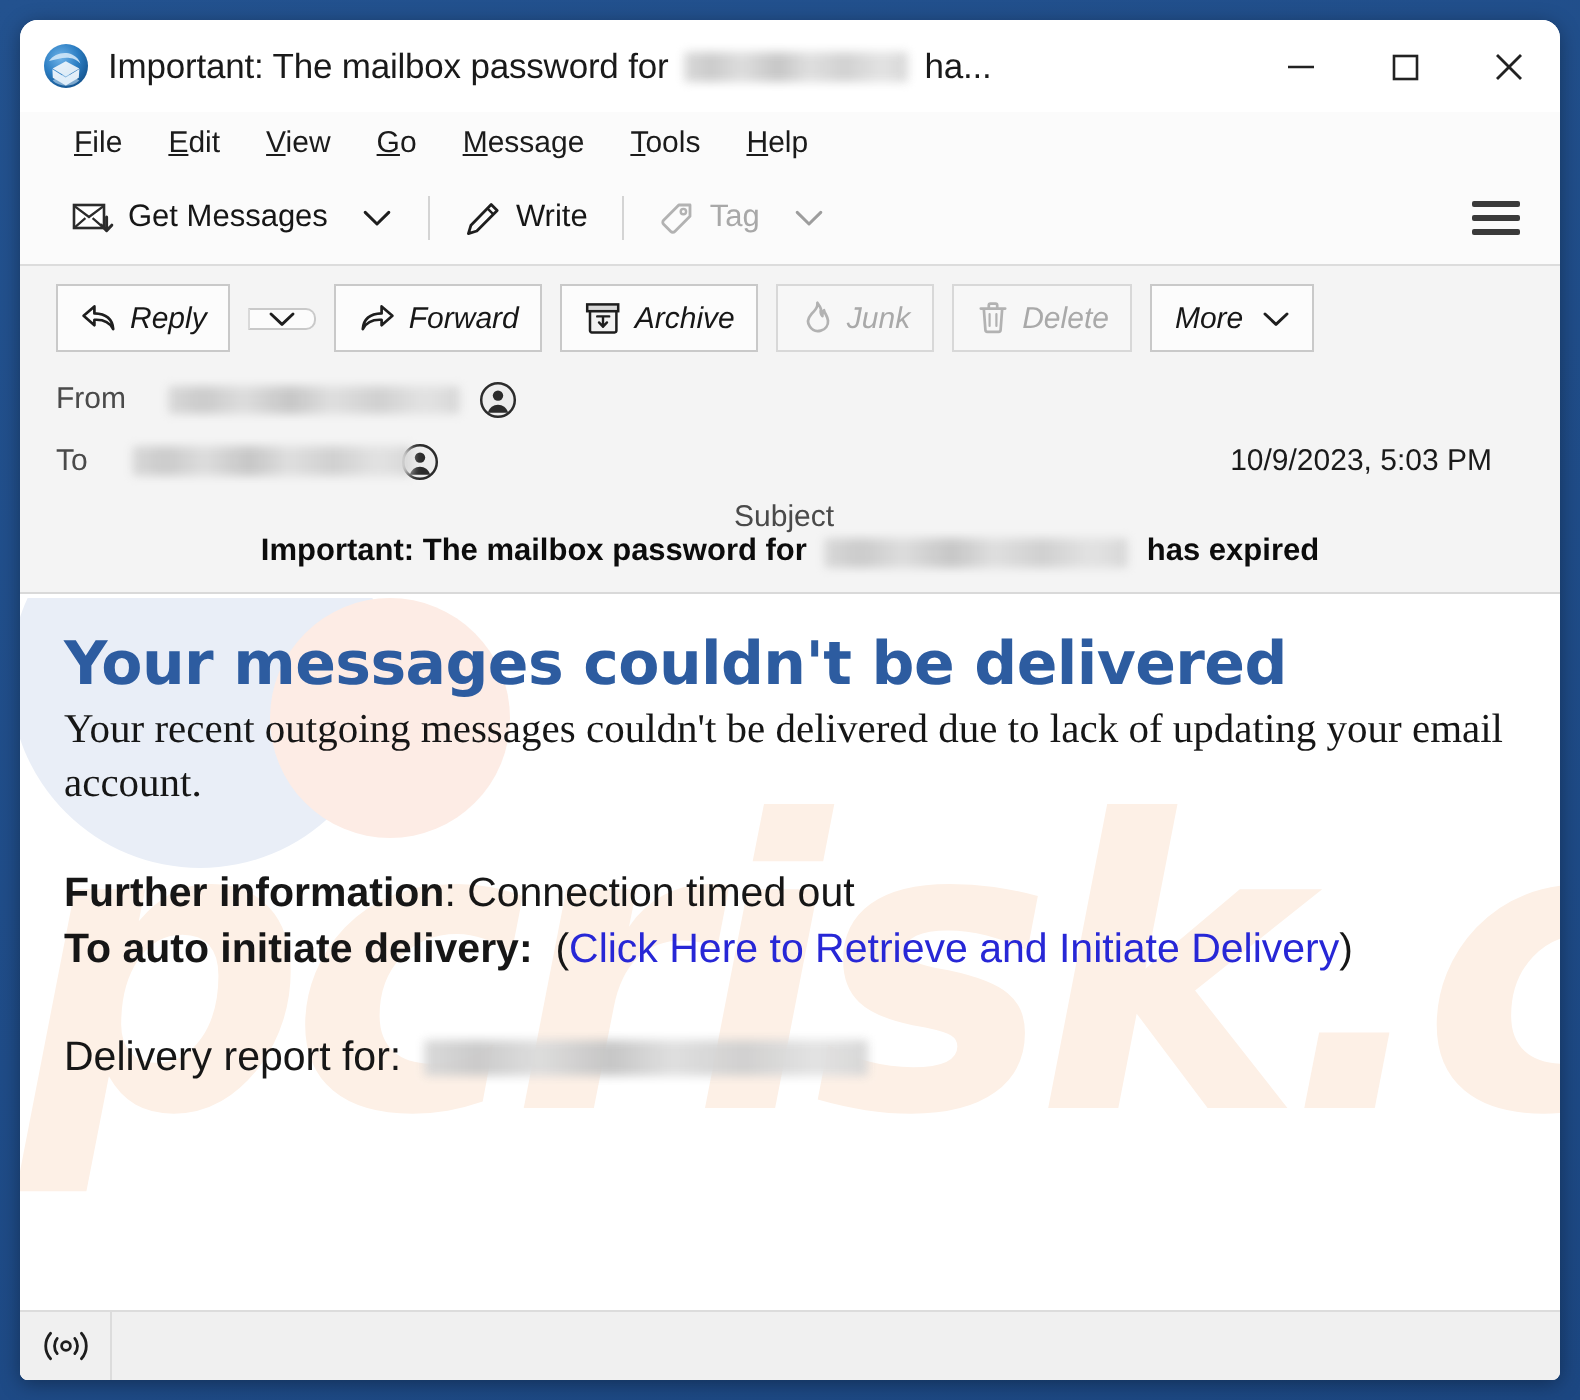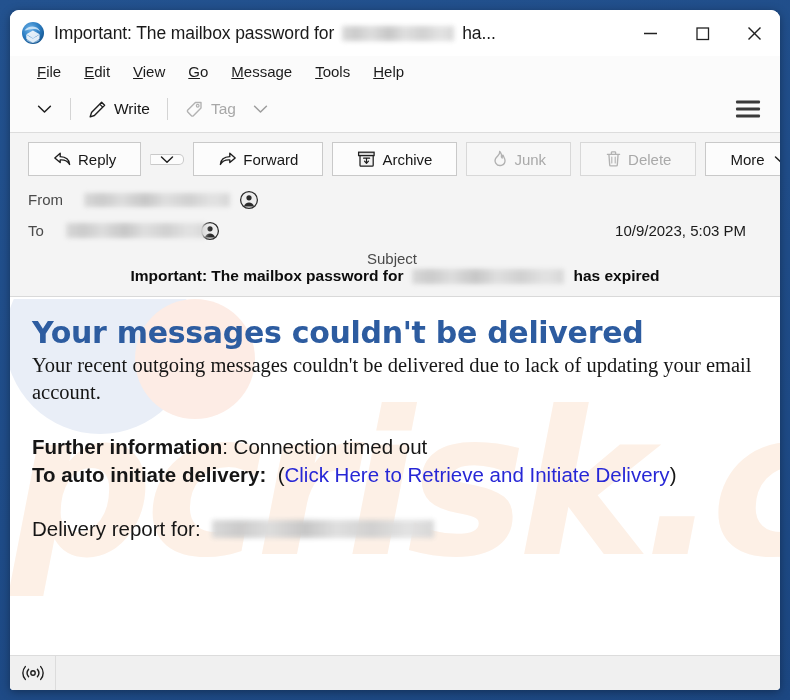--- a/index.html
+++ b/index.html
@@ -174,24 +174,25 @@
   }
   .act-btn {
     display: flex;
     align-items: center;
     gap: 6px;
     background: #fcfcfc;
     border: 1px solid #c9c9c9;
     border-radius: 0;
     font-size: 15px;
     color: #171717;
-    padding: 6px 24px;
+    padding: 6px 11px;
     height: 20px;
     white-space: nowrap;
     cursor: default;
+    font-style: italic;
   }
   .act-btn.disabled { color: #a9a9a9; background: #f7f7f7; border-color: #d8d8d8; }
   .act-group { display: flex; align-items: stretch; }
   .act-group .act-btn:first-child {
     border-top-right-radius: 0;
     border-bottom-right-radius: 0;
     border-right: none;
   }
   .act-group .act-split {
     background: #fcfcfc;
@@ -384,20 +385,29 @@
       <div class="menu-item"><u>F</u>ile</div>
       <div class="menu-item"><u>E</u>dit</div>
       <div class="menu-item"><u>V</u>iew</div>
       <div class="menu-item"><u>G</u>o</div>
       <div class="menu-item"><u>M</u>essage</div>
       <div class="menu-item"><u>T</u>ools</div>
       <div class="menu-item"><u>H</u>elp</div>
     </div>
 
     <div class="maintoolbar">
+      <div class="tbar-btn">
+        <svg width="21" height="19" viewBox="0 0 21 19">
+          <rect x="1" y="2.5" width="15" height="11.5" fill="#fff" stroke="#2b2b2b" stroke-width="1.3"></rect>
+          <path d="M1.4 3.2l7.1 5.3 7.1-5.3" fill="none" stroke="#2b2b2b" stroke-width="1.2"></path>
+          <path d="M1.4 13.7l5.3-4.6M15.6 13.7l-5.3-4.6" stroke="#2b2b2b" stroke-width="1.1" fill="none"></path>
+          <path d="M17.3 8.5v6.4M14.7 12.6l2.6 2.7 2.6-2.7" fill="none" stroke="#2b2b2b" stroke-width="1.5" stroke-linecap="round" stroke-linejoin="round"></path>
+        </svg>
+        <span>Get Messages</span>
+      </div>
       <div class="chev-btn">
         <svg width="15" height="10" viewBox="0 0 15 10">
           <path d="M1.6 2.2L7.5 8 13.4 2.2" fill="none" stroke="#1e1e1e" stroke-width="1.5" stroke-linecap="round" stroke-linejoin="round"></path>
         </svg>
       </div>
       <div class="tbar-sep"></div>
       <div class="tbar-btn">
         <svg width="19" height="19" viewBox="0 0 19 19">
           <path d="M13.6 2.3l3 3L6.4 15.5 2.2 16.8l1.3-4.2z" fill="none" stroke="#1e1e1e" stroke-width="1.4" stroke-linejoin="round"></path>
           <path d="M11.7 4.2l3 3" stroke="#1e1e1e" stroke-width="1.2"></path>

